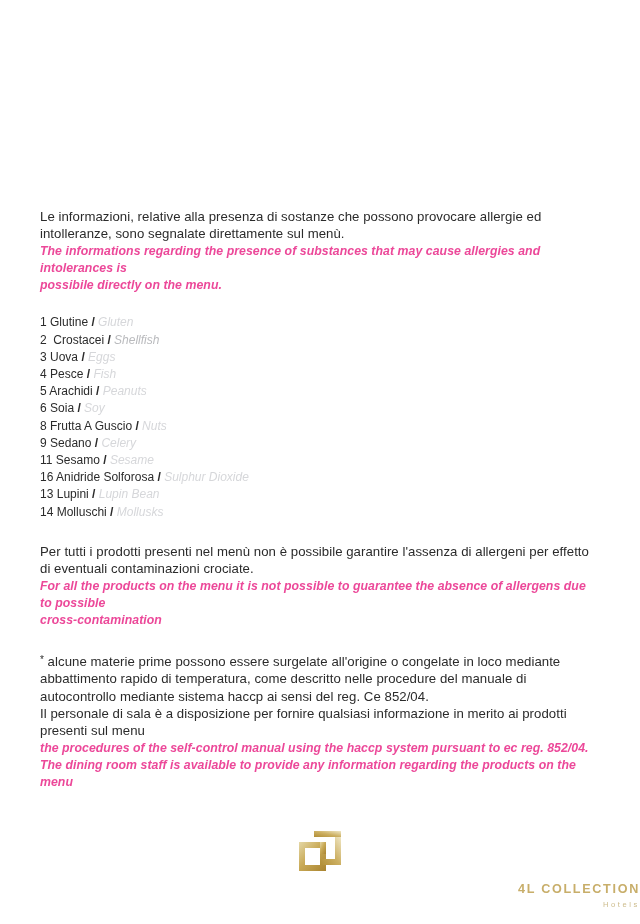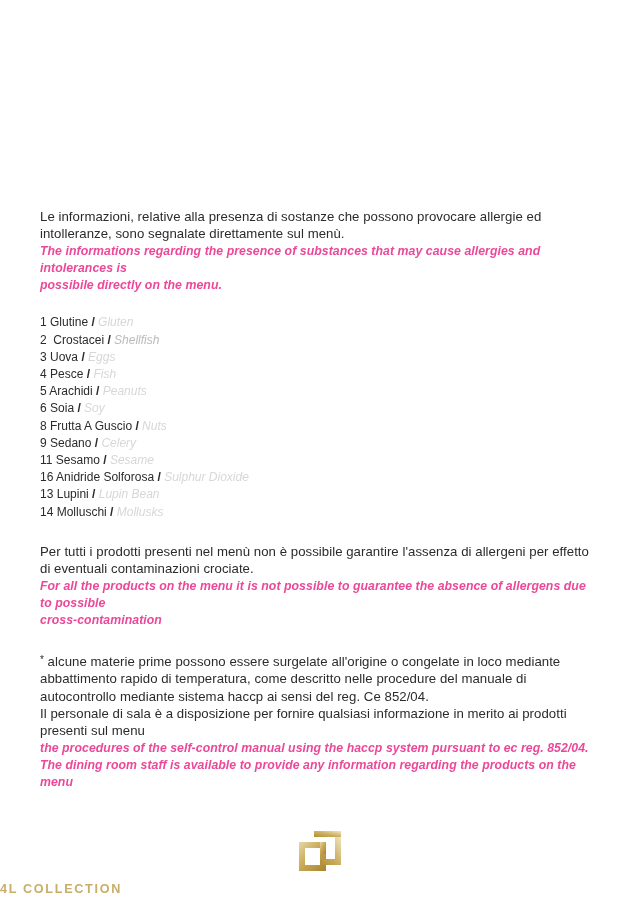--- a/index.html
+++ b/index.html
@@ -89,21 +89,21 @@
   .gap-a { height: 20px; }
   .gap-b { height: 22px; }
   .gap-c { height: 22px; }
 
   
   .footer {
     position: absolute;
     left: 0;
     top: 828px;
     width: 640px;
-    text-align: left;
+    text-align: right;
   }
   .logo-mark {
     width: 52px;
     height: 46px;
     margin: 0 auto 8px auto;
     display: block;
   }
   .logo-name {
     font-size: 12.6px;
     letter-spacing: 1.7px;
@@ -203,15 +203,16 @@
       <path d="M41 26 H47 V32 H20 V26 Z" fill="url(#goldB2)" opacity="0"></path>
 
       <path d="M5 14 H32 V43 H5 Z M11 20 V37 H26 V20 Z" fill="url(#goldA)"></path>
 
       <path d="M26 14 H32 V26 H26 Z" fill="url(#goldA)"></path>
 
       <path d="M41 9 H47 V37 H26 V31 H41 Z" fill="url(#goldB2)"></path>
       <path d="M20 3 H47 V9 H20 Z" fill="url(#goldB2)"></path>
     </svg>
     <div class="logo-name">4L COLLECTION</div>
+    <div class="logo-sub">Hotels</div>
   </div>
 
 </div>
 
 </body></html>

